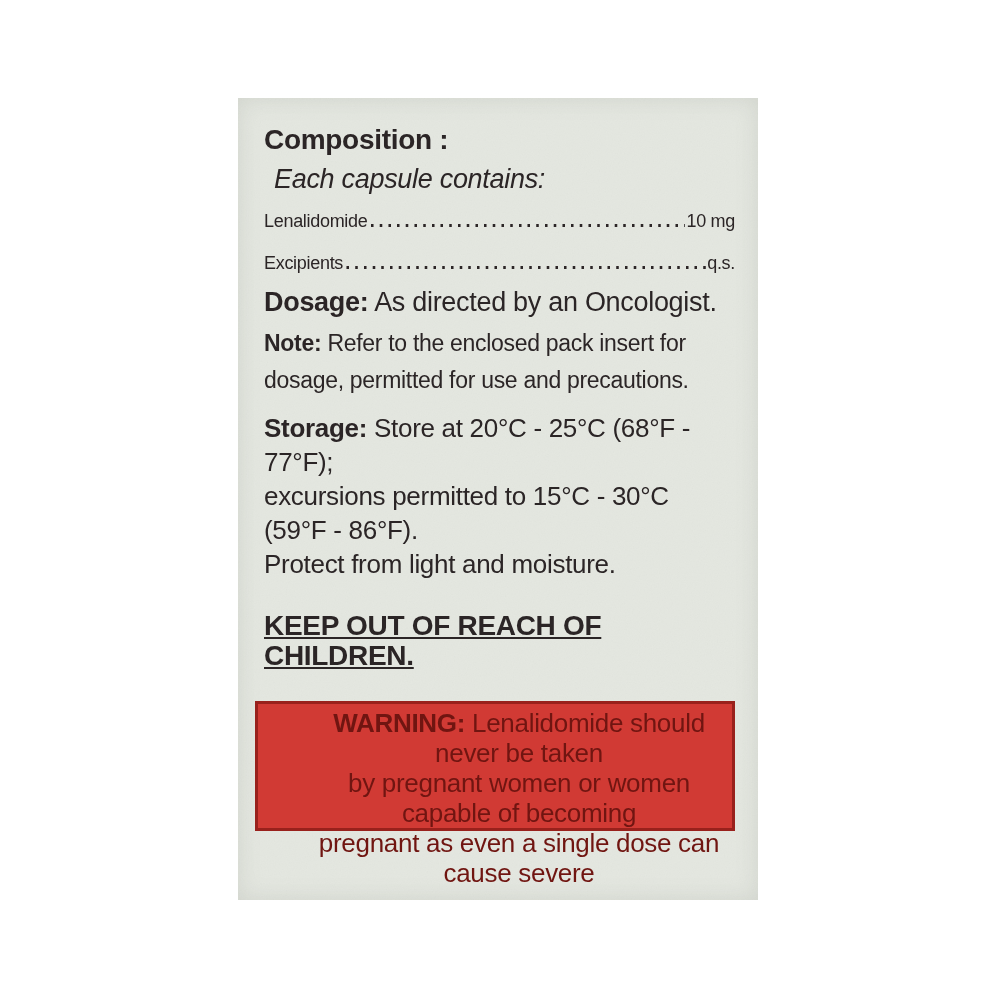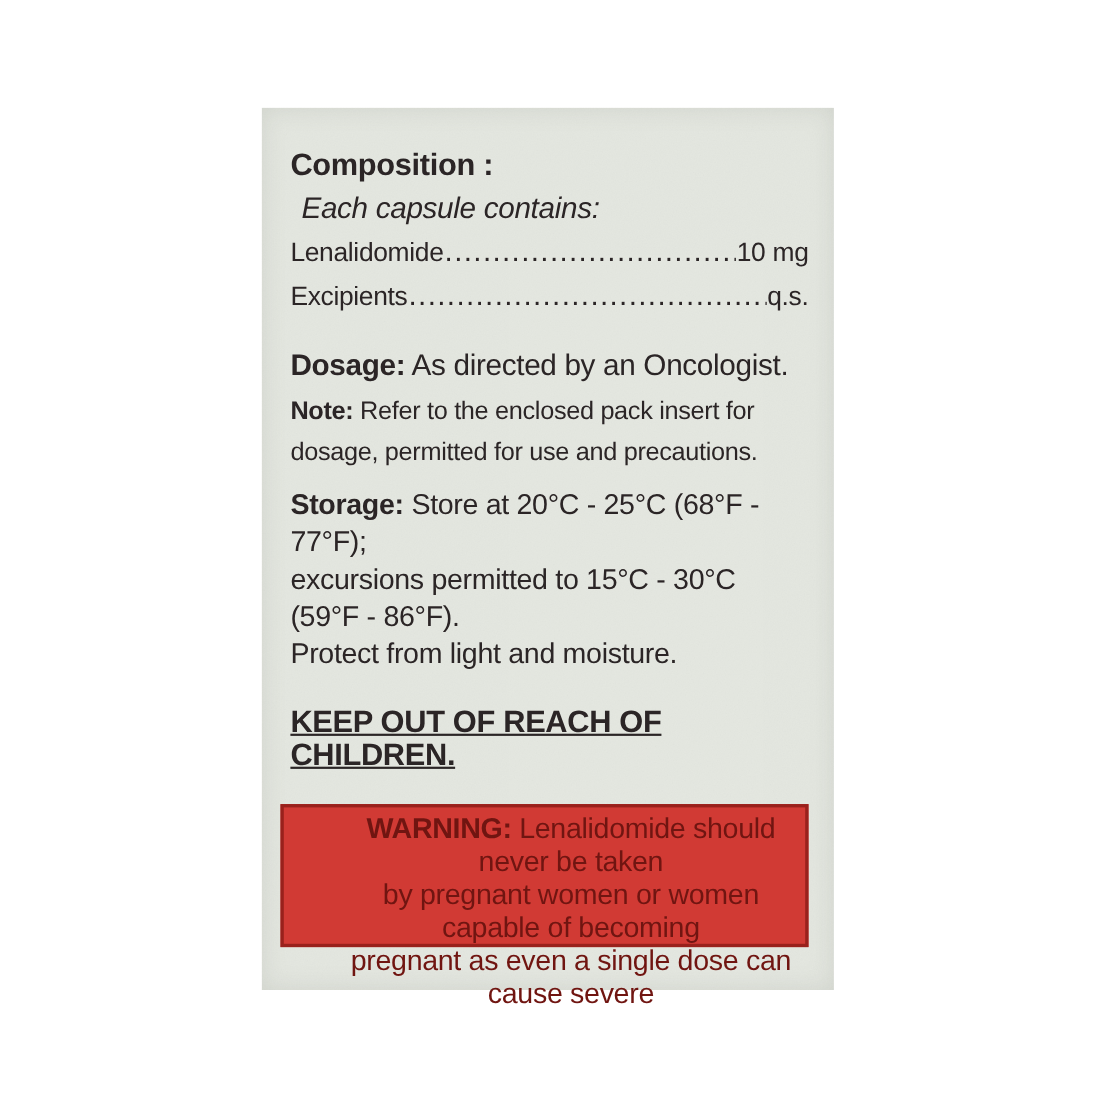--- a/index.html
+++ b/index.html
@@ -17,21 +17,21 @@
   }
   .label {
     position: absolute;
     left: 238px;
     top: 98px;
     width: 520px;
     height: 802px;
     background: var(--label-bg, #e4e7e0);
     color: var(--body-text, #2b2526);
     box-sizing: border-box;
-    padding-top: 32px;
+    padding-top: 22px;
     box-shadow: inset 0 0 22px rgba(120,130,115,0.18);
   }
   .grain {
     position: absolute;
     left: 0; top: 0;
     width: 100%; height: 100%;
     pointer-events: none;
   }
   .content { position: relative; }
   .heading {
@@ -45,38 +45,38 @@
     margin: 0 23px 0 36px;
     font-size: 27px;
     line-height: 39px;
     letter-spacing: -0.3px;
     font-style: italic;
   }
   .dotrow {
     display: flex;
     align-items: baseline;
     margin: 0 23px 0 26px;
-    font-size: 24px;
+    font-size: 18px;
     line-height: 39px;
     letter-spacing: -0.3px;
   }
   .dots {
     flex: 1;
     overflow: hidden;
     white-space: nowrap;
     margin: 0 1px;
   }
   .dots::after {
     content: "..........................................................................................................................";
     letter-spacing: 1.2px;
     font-size: 27px;
   }
   .para { margin: 0 23px 0 26px; letter-spacing: -0.3px; }
   .para .b { font-weight: 700; }
-  .dosage { margin-top: 24px; font-size: 27px; line-height: 38px; }
+  .dosage { font-size: 27px; line-height: 38px; }
   .packnote { margin-top: 4px; font-size: 23px; line-height: 37px; }
   .storage { margin-top: 12px; font-size: 26px; line-height: 34px; }
   .keepout {
     margin: 30px 23px 0 26px;
     font-size: 28px;
     font-weight: 700;
     line-height: 30px;
     letter-spacing: -0.3px;
     text-decoration: underline;
   }

